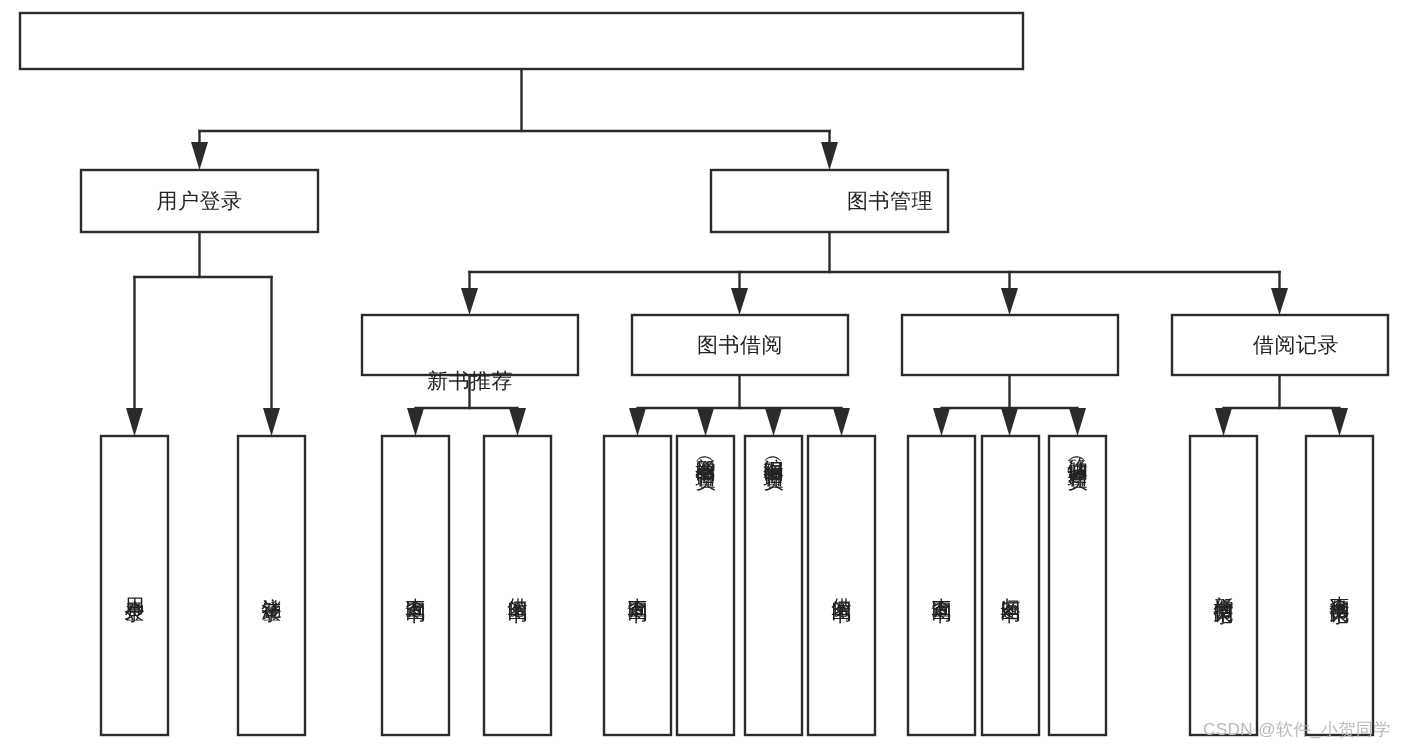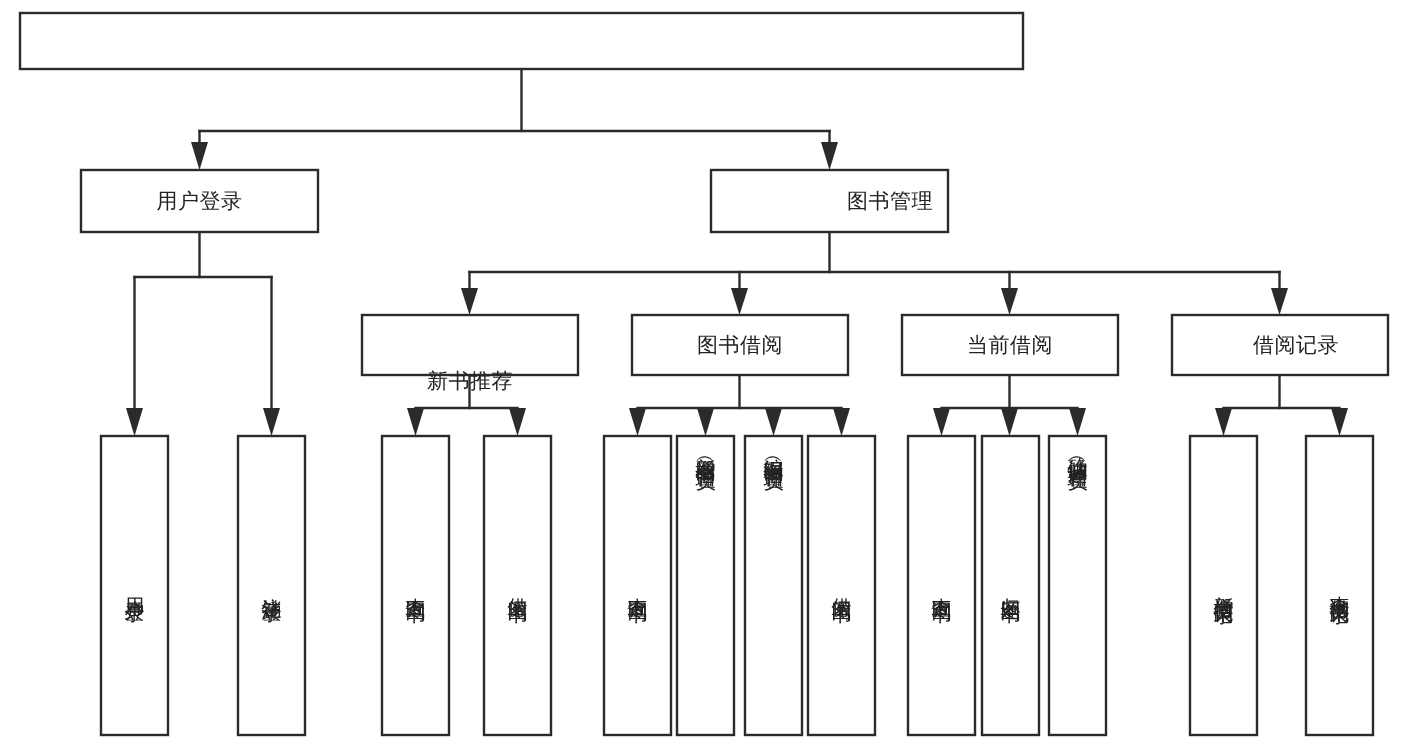--- a/index.html
+++ b/index.html
@@ -180,35 +180,35 @@
     <rect class="node-box" x="1190" y="436" width="67" height="299"></rect>
     <rect class="node-box" x="1306" y="436" width="67" height="299"></rect>
   </svg>
 
 
   <div class="node-label horizontal" style="left:81px; top:170px; width:237px; height:62px;">用户登录</div>
   <div class="node-label horizontal" style="left:747px; top:170px; width:286px; height:62px;">图书管理</div>
 
   <div class="node-label horizontal" style="left:362px; top:315px; width:216px; height:60px;margin-top:36px;">新书推荐</div>
   <div class="node-label horizontal" style="left:632px; top:315px; width:216px; height:60px;border-radius:30px;">图书借阅</div>
-  <div class="node-label horizontal" style="left:902px; top:315px; width:216px; height:60px;">当前借阅</div>
   <div class="node-label horizontal" style="left:1172px; top:315px; width:216px; height:60px;margin-left:16px;">借阅记录</div>
 
   <div class="node-label vertical centered" style="left:101px; top:436px; width:67px; height:299px;">用户登录</div>
   <div class="node-label vertical centered" style="left:238px; top:436px; width:67px; height:299px;">注销登录</div>
 
   <div class="node-label vertical centered" style="left:382px; top:436px; width:67px; height:299px;">查询图书</div>
   <div class="node-label vertical centered" style="left:484px; top:436px; width:67px; height:299px;">借阅图书</div>
 
   <div class="node-label vertical centered" style="left:604px; top:436px; width:67px; height:299px;">查询图书</div>
   <div class="node-label vertical" style="left:677px; top:436px; width:57px; height:299px;">新增图书（管理员）</div>
   <div class="node-label vertical" style="left:745px; top:436px; width:57px; height:299px;">编辑图书（管理员）</div>
   <div class="node-label vertical centered" style="left:808px; top:436px; width:67px; height:299px;">借阅图书</div>
 
   <div class="node-label vertical centered" style="left:908px; top:436px; width:67px; height:299px;">查询图书</div>
   <div class="node-label vertical centered" style="left:982px; top:436px; width:57px; height:299px;">归还图书</div>
   <div class="node-label vertical" style="left:1049px; top:436px; width:57px; height:299px;">确认归还（管理员）</div>
 
   <div class="node-label vertical centered" style="left:1190px; top:436px; width:67px; height:299px;">新增借阅记录</div>
   <div class="node-label vertical centered" style="left:1306px; top:436px; width:67px; height:299px;">查询借阅记录</div>
 
+  <div class="watermark">CSDN @软件_小贺同学</div>
 
 </div>
 
 </body></html>

